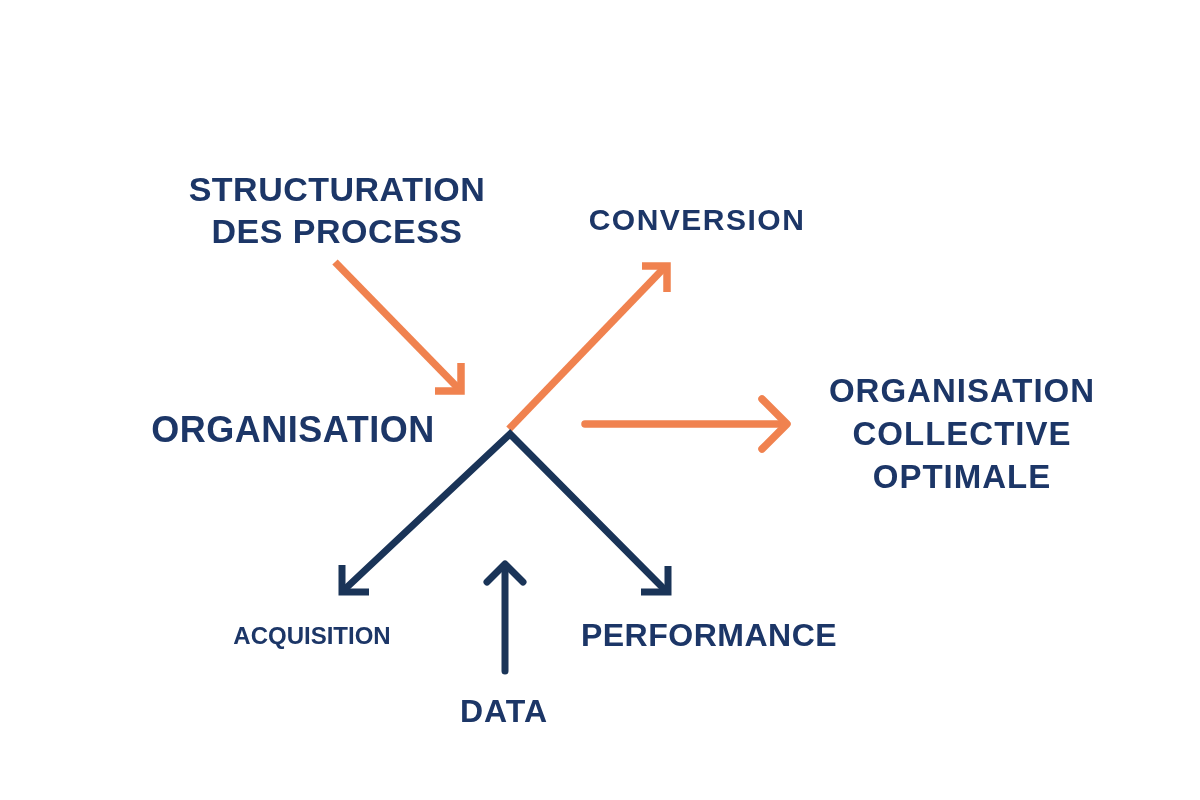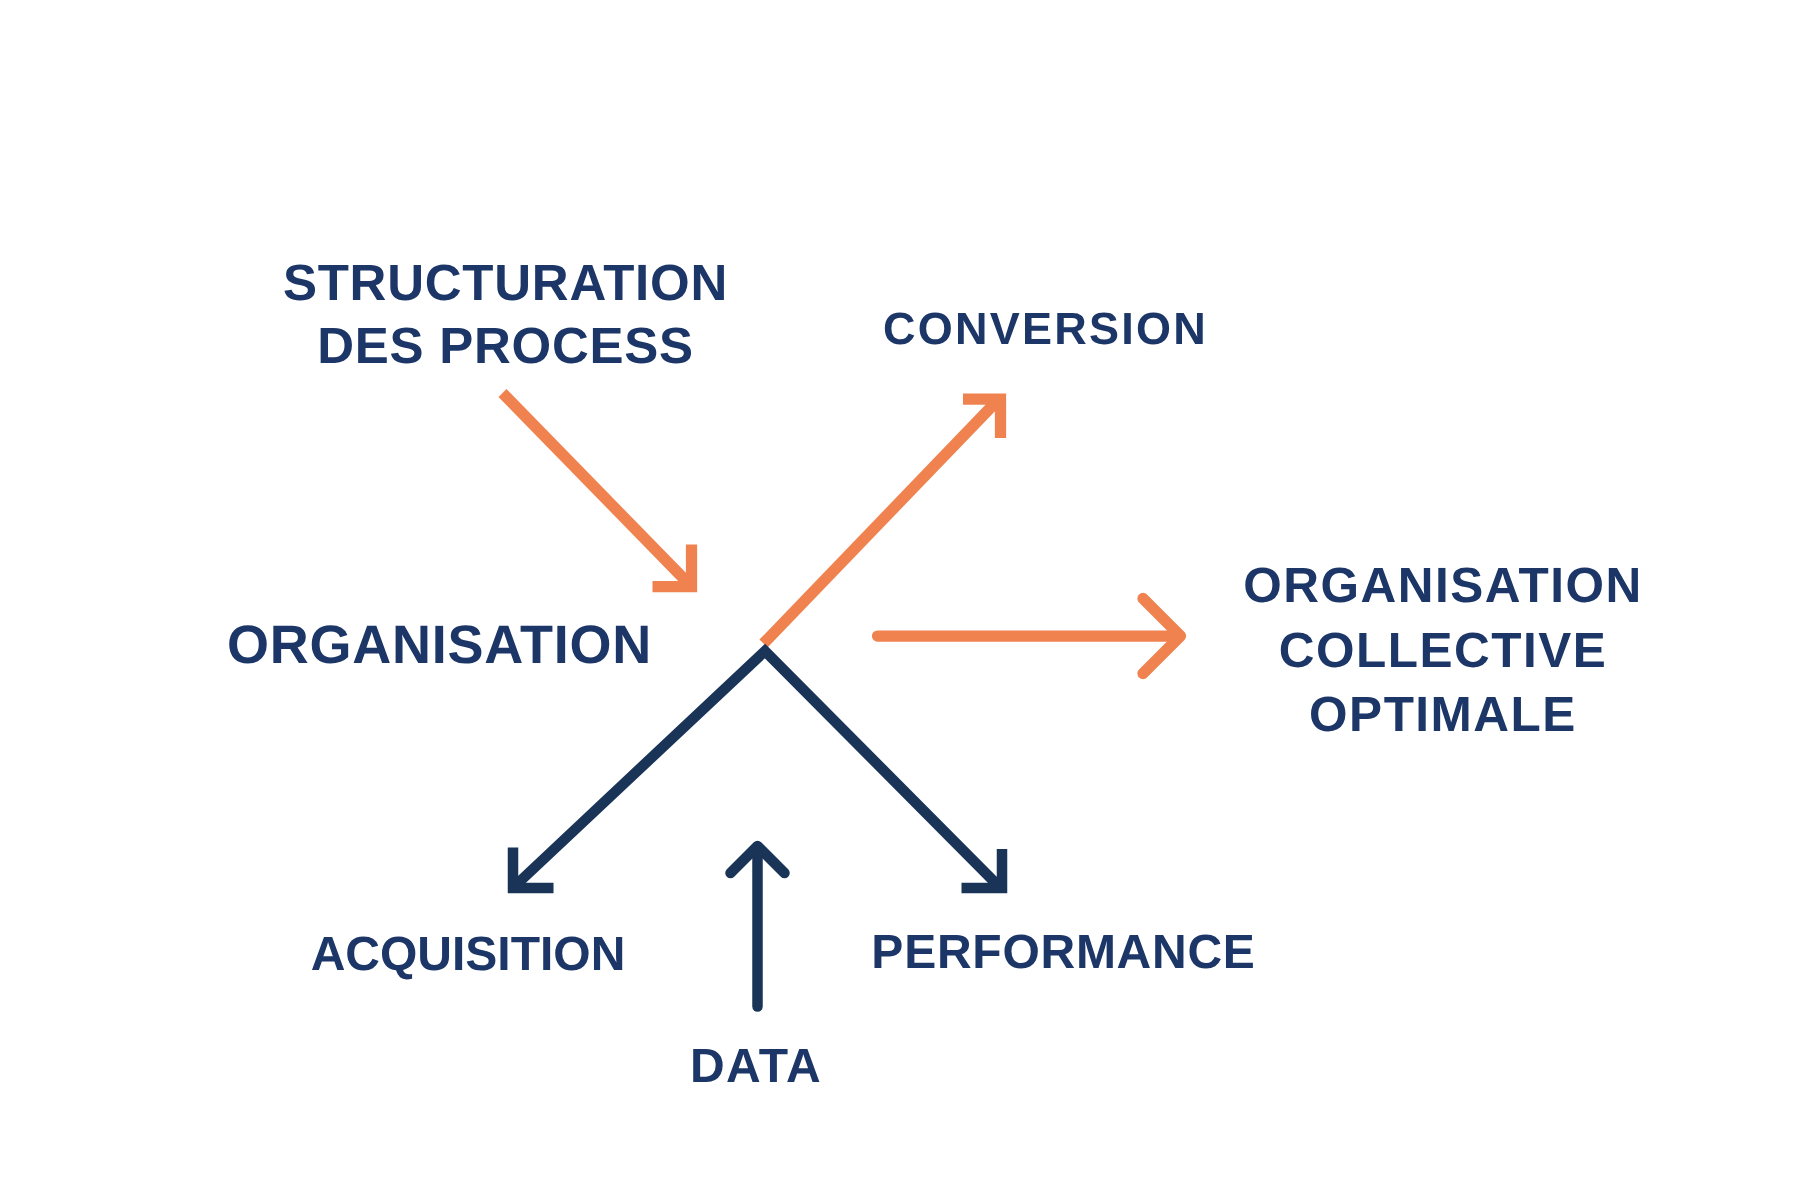--- a/index.html
+++ b/index.html
@@ -78,21 +78,21 @@
   #label-performance {
     left: 962px;
     top: 433px;
     font-size: 33px;
     line-height: 43px;
     letter-spacing: 1px;
   }
   #label-acquisition {
     left: 312px;
     top: 636px;
-    font-size: 32px;
+    font-size: 24px;
     letter-spacing: 0px;
     white-space: nowrap;
   }
   #label-conversion {
     left: 709px;
     top: 635px;
     font-size: 32px;
     letter-spacing: 0.5px;
     white-space: nowrap;
   }

